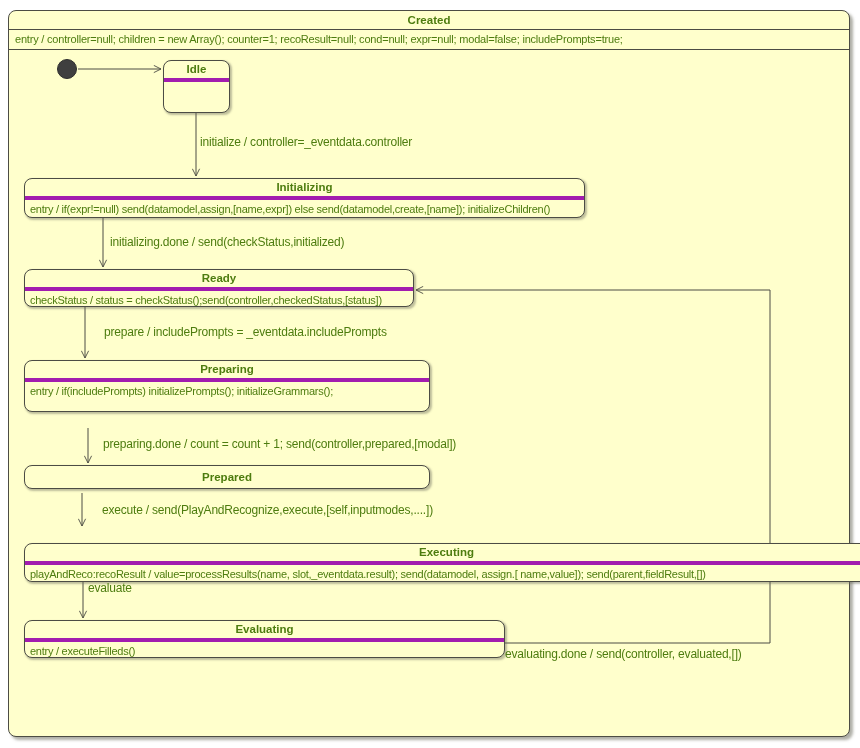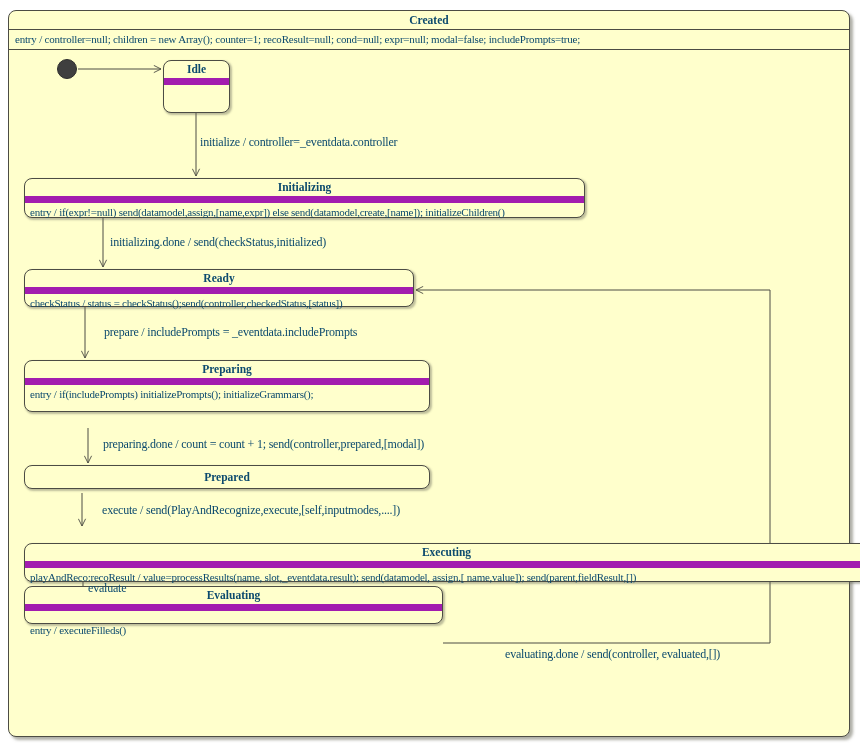--- a/index.html
+++ b/index.html
@@ -1,18 +1,18 @@
 <!DOCTYPE html>
 <html><head>
 <meta charset="utf-8">
 <style>
   html,body{margin:0;padding:0;background:#ffffff;}
   .canvas{
     position:relative;width:860px;height:748px;background:#ffffff;
-    font-family:Liberation Serif, serif;color:#0c4a6e;overflow:hidden;
+    font-family:Liberation Sans, sans-serif;color:#4d7c0f;overflow:hidden;
   }
   
   .outer-state{
     position:absolute;left:8px;top:10px;width:842px;height:727px;
     background:#FFFFCC;border:1px solid #4C4C44;border-radius:8px;
     box-shadow:3px 3px 3px rgba(110,110,95,0.55);
     box-sizing:border-box;
   }
   .outer-title{
     height:18px;line-height:18px;text-align:center;font-weight:bold;
@@ -24,21 +24,21 @@
   }
   
   .state{
     position:absolute;background:#FFFFCC;border:1px solid #4C4C44;
     border-radius:8px;box-sizing:border-box;
     box-shadow:1.5px 1.5px 2px rgba(110,110,95,0.45);
     display:flex;flex-direction:column;
   }
   .state-title{
     height:17px;line-height:17px;text-align:center;font-weight:bold;
-    font-size:11.5px;border-bottom:7px solid #a21caf;flex:0 0 auto;
+    font-size:11.5px;border-bottom:4px solid #a21caf;flex:0 0 auto;
   }
   .state.title-only .state-title{border-bottom:none;flex:1 1 auto;display:flex;align-items:center;justify-content:center;}
   .state-body{
     padding:3px 4px 0 5px;font-size:11px;white-space:nowrap;
     letter-spacing:-0.25px;flex:1 1 auto;overflow:visible;
   }
   
   .initial-node{
     position:absolute;left:57px;top:59px;width:20px;height:20px;
     border-radius:50%;background:#3F3F3F;border:1px solid #2e2e2e;
@@ -103,21 +103,21 @@
 
   <div class="state title-only" style="left:24px;top:465px;width:406px;height:24px;">
     <div class="state-title">Prepared</div>
   </div>
 
   <div class="state" style="left:24px;top:543px;width:845px;height:39px;">
     <div class="state-title">Executing</div>
     <div class="state-body">playAndReco:recoResult / value=processResults(name, slot,_eventdata.result); send(datamodel, assign.[ name,value]); send(parent,fieldResult,[])</div>
   </div>
 
-  <div class="state" style="left:24px;top:586px;width:419px;height:38px;gap:10px;">
+  <div class="state" style="left:24px;top:620px;width:481px;height:38px;">
     <div class="state-title">Evaluating</div>
     <div class="state-body">entry / executeFilleds()</div>
   </div>
 
   <div class="tlabel" style="left:200px;top:136px;">initialize / controller=_eventdata.controller</div>
   <div class="tlabel" style="left:110px;top:236px;">initializing.done / send(checkStatus,initialized)</div>
   <div class="tlabel" style="left:104px;top:326px;">prepare / includePrompts = _eventdata.includePrompts</div>
   <div class="tlabel" style="left:103px;top:438px;">preparing.done / count = count + 1; send(controller,prepared,[modal])</div>
   <div class="tlabel" style="left:102px;top:504px;">execute / send(PlayAndRecognize,execute,[self,inputmodes,....])</div>
   <div class="tlabel" style="left:88px;top:582px;">evaluate</div>

